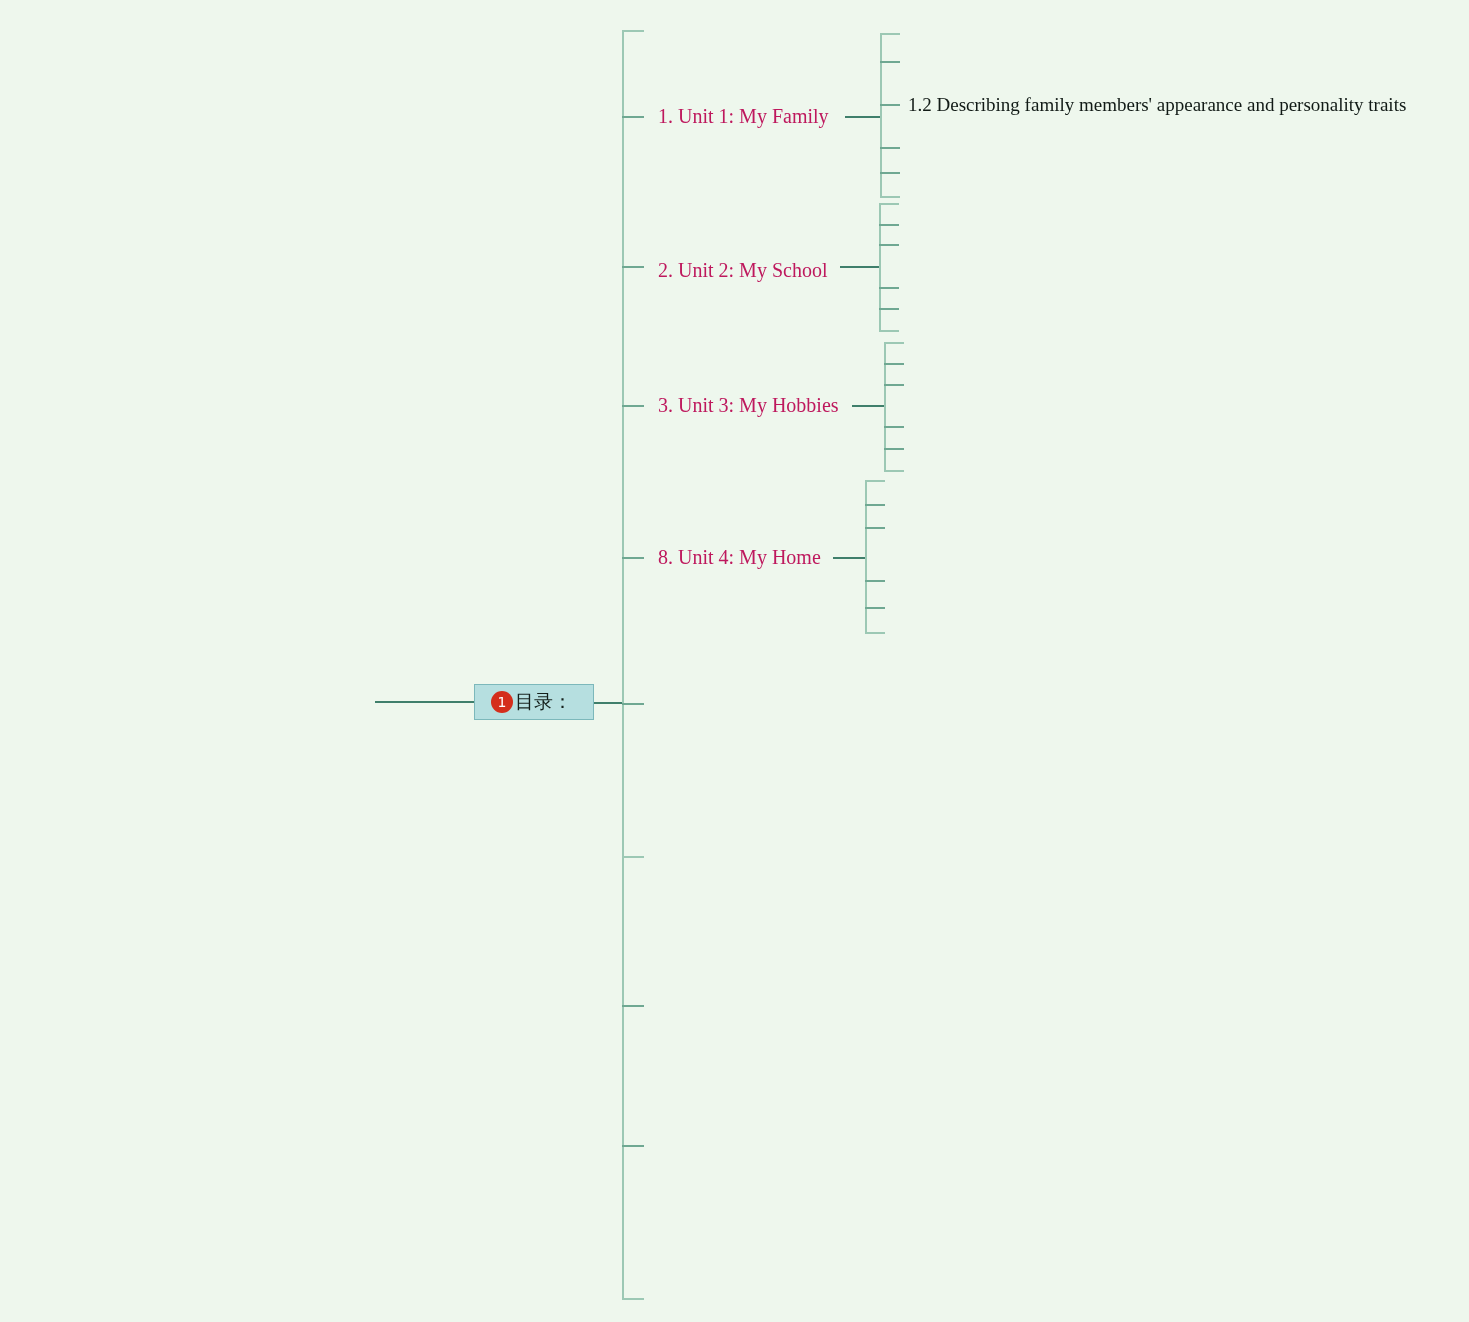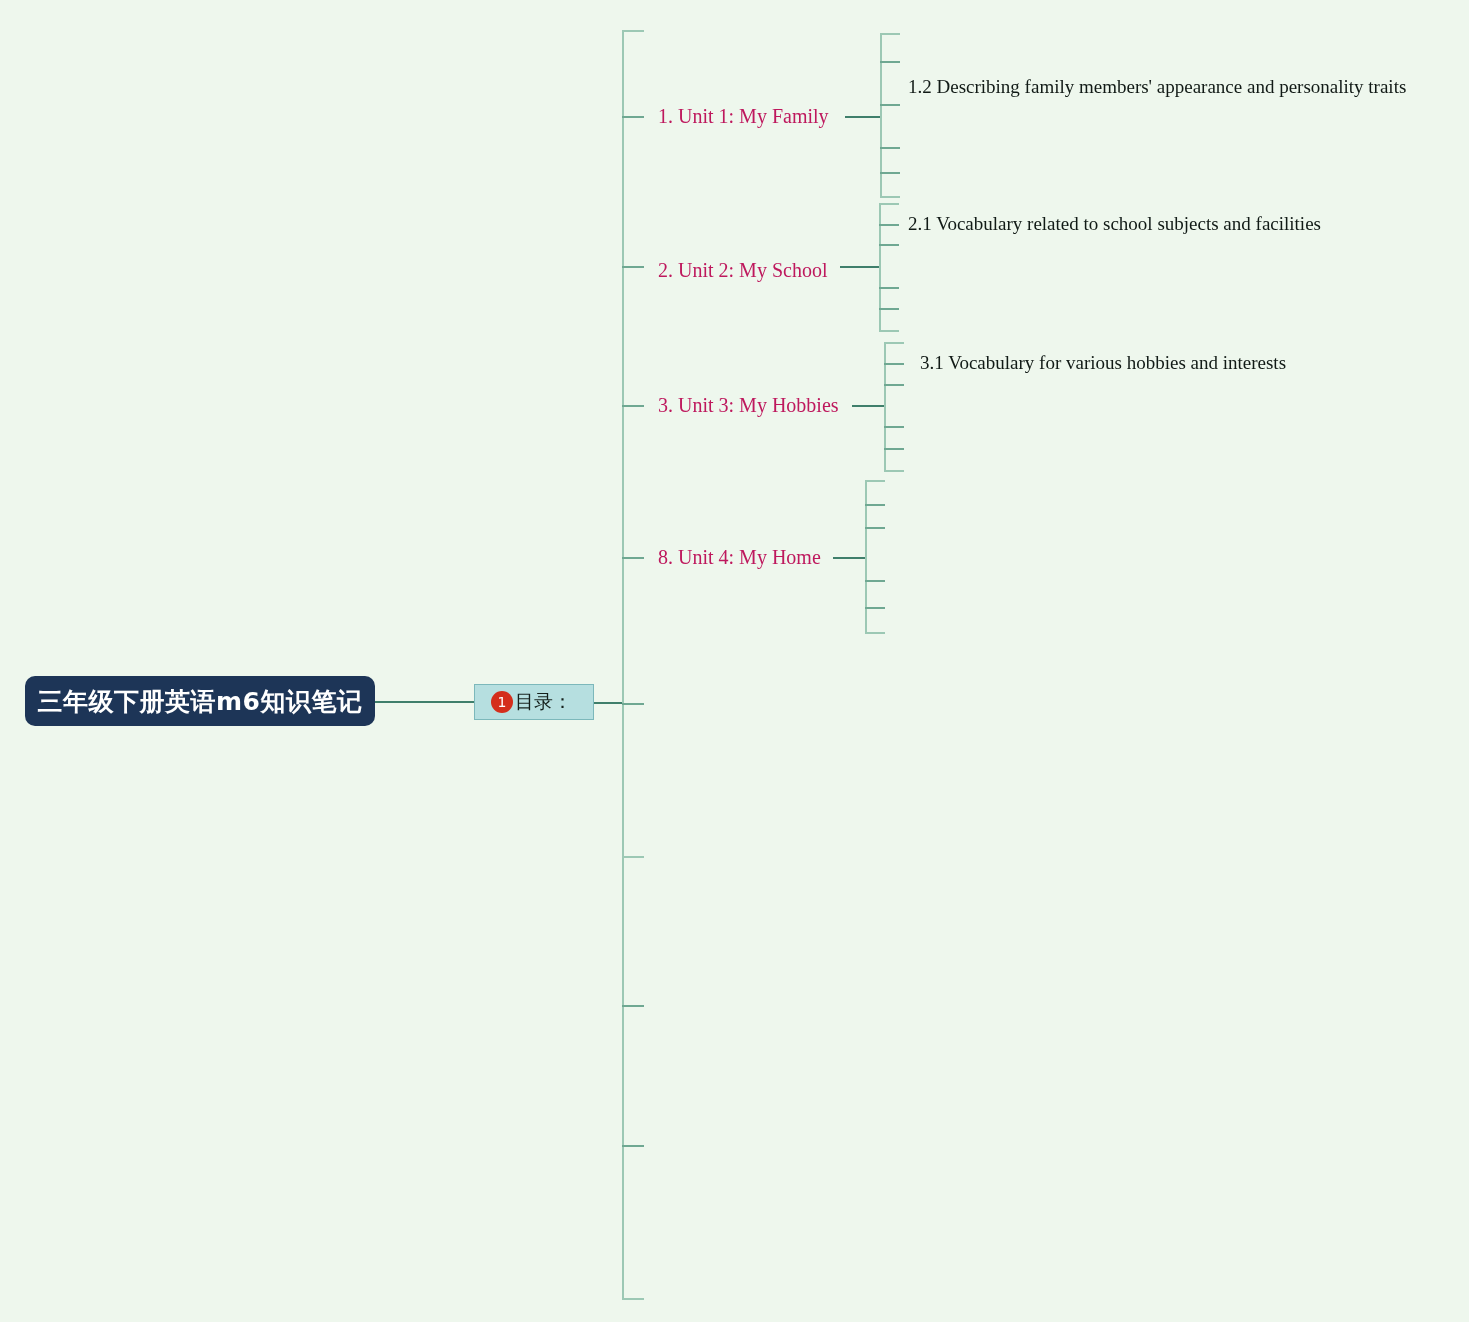--- a/index.html
+++ b/index.html
@@ -100,23 +100,20 @@
     font-size: 19px;
     color: #111a16;
     line-height: 23px;
   }
 </style>
 </head>
 <body>
 
 <div id="canvas">
 
-  <div id="root-node">
-    <span id="root-title">三年级下册英语m6知识笔记</span>
-  </div>
 
   <div class="line-h dark" style="left:375px; top:701px; width:99px;"></div>
 
   <div id="toc-node">
     <span id="toc-badge">1</span>
     <span id="toc-label">目录：</span>
   </div>
 
   <div class="line-h dark" style="left:594px; top:702px; width:28px;"></div>
 
@@ -139,47 +136,45 @@
   <div class="line-h dark" style="left:845px; top:116px; width:37px;"></div>
 
   <div class="line-v" style="left:880px; top:33px; height:163px;"></div>
   <div class="line-h" style="left:880px; top:33px; width:20px;"></div>
   <div class="line-h mid" style="left:880px; top:61px; width:20px;"></div>
   <div class="line-h mid" style="left:880px; top:104px; width:20px;"></div>
   <div class="line-h mid" style="left:880px; top:147px; width:20px;"></div>
   <div class="line-h mid" style="left:880px; top:172px; width:20px;"></div>
   <div class="line-h" style="left:880px; top:196px; width:20px;"></div>
 
-  <div class="leaf-label" style="left:908px; top:75px; width:500px;">1.2 Describing family members' appearance and personality traits</div>
+  <div class="leaf-label" style="left:908px; top:93px; width:500px;">1.2 Describing family members' appearance and personality traits</div>
 
   <div class="unit-label" style="left:658px; top:270px;">2. Unit 2: My School</div>
   <div class="line-h dark" style="left:840px; top:266px; width:41px;"></div>
 
   <div class="line-v" style="left:879px; top:203px; height:127px;"></div>
   <div class="line-h" style="left:879px; top:203px; width:20px;"></div>
   <div class="line-h mid" style="left:879px; top:224px; width:20px;"></div>
   <div class="line-h mid" style="left:879px; top:244px; width:20px;"></div>
   <div class="line-h mid" style="left:879px; top:287px; width:20px;"></div>
   <div class="line-h mid" style="left:879px; top:308px; width:20px;"></div>
   <div class="line-h" style="left:879px; top:330px; width:20px;"></div>
 
-  <div class="leaf-label" style="left:908px; top:212px; width:520px;">2.1 Vocabulary related to school subjects and facilities</div>
 
   <div class="unit-label" style="left:658px; top:405px;">3. Unit 3: My Hobbies</div>
   <div class="line-h dark" style="left:852px; top:405px; width:32px;"></div>
 
   <div class="line-v" style="left:884px; top:342px; height:128px;"></div>
   <div class="line-h" style="left:884px; top:342px; width:20px;"></div>
   <div class="line-h mid" style="left:884px; top:363px; width:20px;"></div>
   <div class="line-h mid" style="left:884px; top:384px; width:20px;"></div>
   <div class="line-h mid" style="left:884px; top:426px; width:20px;"></div>
   <div class="line-h mid" style="left:884px; top:448px; width:20px;"></div>
   <div class="line-h" style="left:884px; top:470px; width:20px;"></div>
 
-  <div class="leaf-label" style="left:920px; top:351px; width:500px;">3.1 Vocabulary for various hobbies and interests</div>
 
   <div class="unit-label" style="left:658px; top:557px;">8. Unit 4: My Home</div>
   <div class="line-h dark" style="left:833px; top:557px; width:32px;"></div>
 
   <div class="line-v" style="left:865px; top:480px; height:152px;"></div>
   <div class="line-h" style="left:865px; top:480px; width:20px;"></div>
   <div class="line-h mid" style="left:865px; top:504px; width:20px;"></div>
   <div class="line-h mid" style="left:865px; top:527px; width:20px;"></div>
   <div class="line-h mid" style="left:865px; top:580px; width:20px;"></div>
   <div class="line-h mid" style="left:865px; top:607px; width:20px;"></div>

